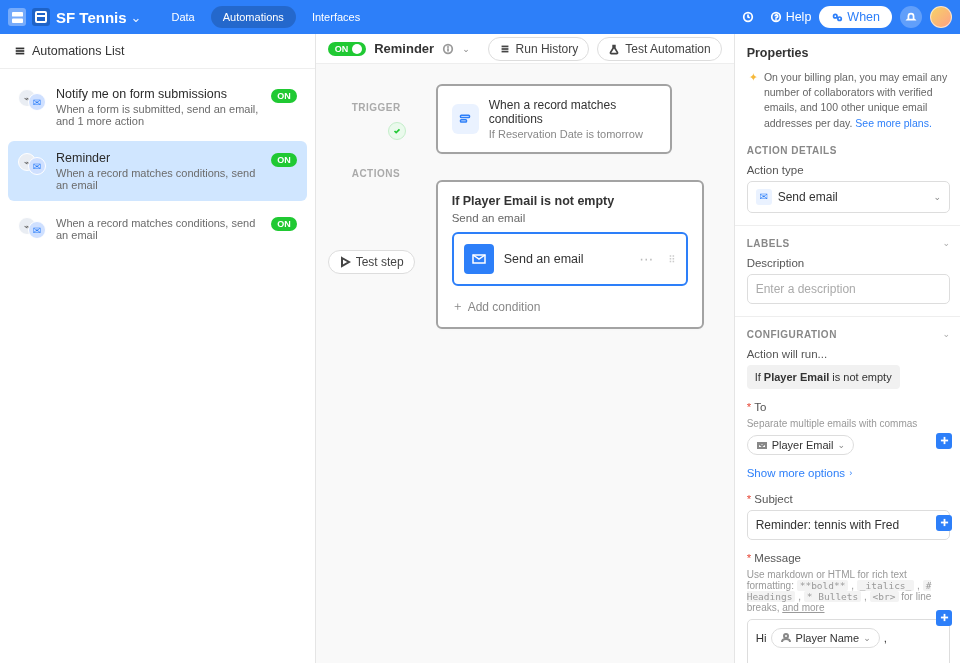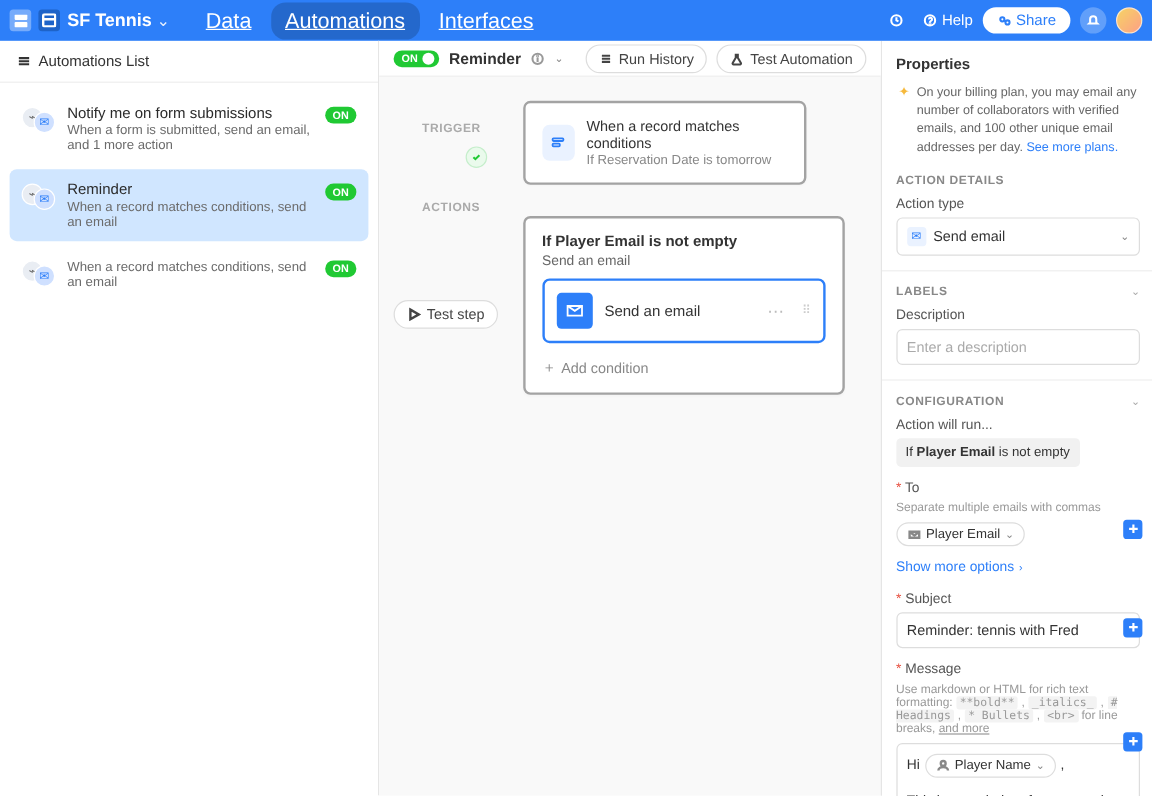--- a/index.html
+++ b/index.html
@@ -5,21 +5,21 @@
 * { box-sizing: border-box; margin: 0; padding: 0; font-family: -apple-system, BlinkMacSystemFont, "Segoe UI", sans-serif; }
 body { width: 960px; height: 663px; overflow: hidden; background: #fff; color: #333; font-size: 13px; }
 
 .topbar { height: 34px; background: #2d7ff9; display: flex; align-items: center; padding: 0 8px; color: #fff; }
 .topbar .logo { width: 18px; height: 18px; background: rgba(255,255,255,0.35); border-radius: 3px; margin-right: 6px; display:flex;align-items:center;justify-content:center; }
 .topbar .logo svg { width:11px; height:11px; fill:#fff; }
 .topbar .base-icon { width:18px; height:18px; background: #1e63c8; border-radius:3px; margin-right:6px; display:flex;align-items:center;justify-content:center;}
 .topbar .base-name { font-weight:600; font-size:15px; margin-right:4px;}
 .topbar .chev { margin-right:18px; opacity:.9; }
 .topbar .tabs { display:flex; gap:4px; }
-.topbar .tab { padding: 5px 12px; border-radius: 12px; font-size:18px; cursor:pointer;text-decoration:underline; }
+.topbar .tab { padding: 5px 12px; border-radius: 12px; font-size:11px; cursor:pointer; }
 .topbar .tab.active { background: rgba(0,0,0,0.18); }
 .topbar .spacer { flex:1; }
 .topbar .tb-btn { display:flex; align-items:center; gap:4px; padding:4px 8px; border-radius:10px; font-size:12.5px; cursor:pointer; }
 .topbar .share { background:#fff; color:#2d7ff9; padding:4px 12px; border-radius:12px; font-weight:500; }
 .topbar .circ { width:22px; height:22px; border-radius:50%; background: rgba(255,255,255,0.25); display:flex;align-items:center;justify-content:center; margin-left:8px; cursor:pointer; }
 .avatar { width:22px; height:22px; border-radius:50%; background:linear-gradient(135deg,#f6d365,#fda085); margin-left:8px; border:1px solid rgba(255,255,255,.6);}
 
 .main { display:flex; height: calc(663px - 34px); }
 .leftpanel { width:326px; border-right:1px solid #e5e5e5; display:flex; flex-direction:column; }
 .left-head { display:flex; align-items:center; gap:6px; padding: 10px 14px; border-bottom:1px solid #eee; font-weight:500; color:#333; font-size:12.5px;}
@@ -130,21 +130,21 @@
         <circle cx="7" cy="10" r=".4" fill="currentColor"></circle>
       </svg>
       <span>Help</span>
     </div>
   <div class="tb-btn share">
       <svg class="ic" viewBox="0 0 14 14" style="stroke:#2d7ff9">
         <circle cx="5" cy="6" r="2"></circle>
         <circle cx="10" cy="9" r="2"></circle>
         <path d="M6.5 7l2 1.2"></path>
       </svg>
-      <span>Share</span>
+      <span>When</span>
     </div>
   <div class="circ">
       <svg class="ic" viewBox="0 0 14 14" style="stroke:#fff">
         <path d="M4 9V6a3 3 0 0 1 6 0v3l1 1H3z"></path>
       </svg>
     </div>
   <div class="avatar"></div>
 </div>
 
 <div class="main">

